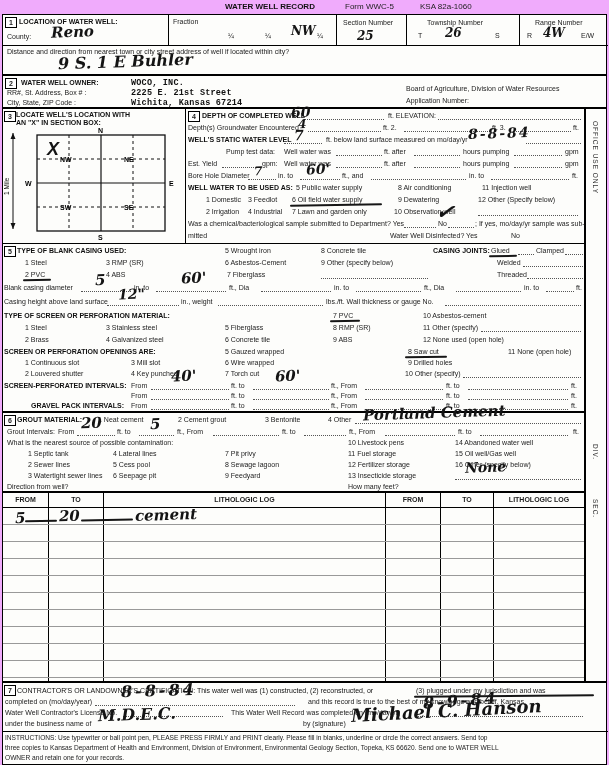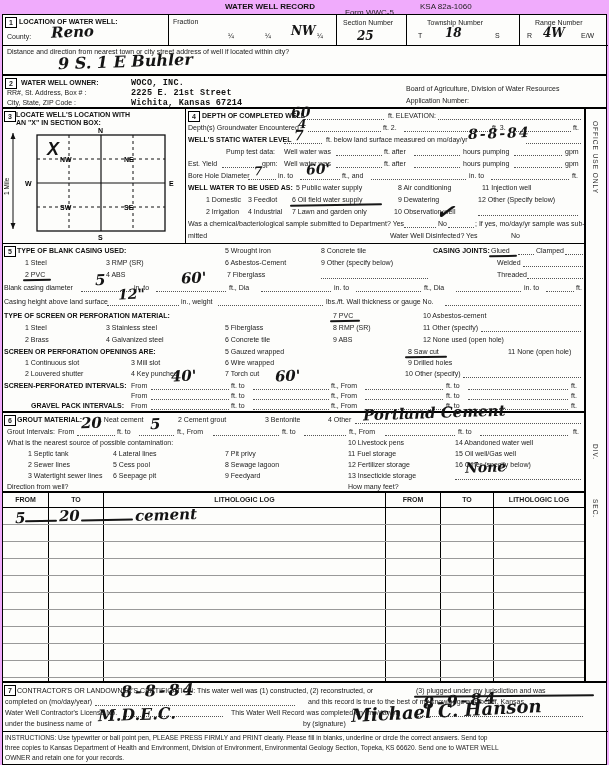--- a/index.html
+++ b/index.html
@@ -21,21 +21,21 @@
   .thcell{border-right:1px solid #000;box-sizing:border-box;font-size:7px;font-weight:bold;text-align:center;line-height:13px;}
   .vert{position:absolute;writing-mode:vertical-rl;font-size:6.5px;letter-spacing:1px;color:#333;white-space:nowrap;}
   svg text{font-family:"Liberation Sans",sans-serif;}
 </style>
 </head>
 <body>
 
 <div id="page">
 
   <span class="pb" style="left:225px;top:3px;font-size:8px">WATER WELL RECORD</span>
-  <span class="p" style="left:345px;top:9px;font-size:8px">Form WWC-5</span>
+  <span class="p" style="left:345px;top:3px;font-size:8px">Form WWC-5</span>
   <span class="p" style="left:420px;top:3px;font-size:8px">KSA 82a-1060</span>
 
   <div class="sec" style="left:2px;top:14px;width:605px;height:61px;">
     <div class="vline" style="left:165px;top:0;height:30px"></div>
     <div class="vline" style="left:333px;top:0;height:30px"></div>
     <div class="vline" style="left:403px;top:0;height:30px"></div>
     <div class="vline" style="left:516px;top:0;height:30px"></div>
     <div class="hline" style="left:0;top:30px;width:605px"></div>
     <span class="nb" style="left:2px;top:2px">1</span>
     <span class="pb" style="left:16px;top:3px">LOCATION OF WATER WELL:</span>
@@ -43,21 +43,21 @@
     <span class="hw" style="left:48px;top:11px;font-size:15px">Reno</span>
     <span class="p" style="left:170px;top:3px">Fraction</span>
     <span class="p" style="left:225px;top:17px">¼</span>
     <span class="p" style="left:262px;top:17px">¼</span>
     <span class="hw" style="left:288px;top:10px;transform:none">NW</span>
     <span class="p" style="left:314px;top:17px">¼</span>
     <span class="p" style="left:340px;top:4px">Section Number</span>
     <span class="hw" style="left:354px;top:15px;transform:none">25</span>
     <span class="p" style="left:424px;top:4px">Township Number</span>
     <span class="p" style="left:415px;top:17px">T</span>
-    <span class="hw" style="left:442px;top:12px;transform:none">18</span>
+    <span class="hw" style="left:442px;top:12px;transform:none">26</span>
     <span class="p" style="left:492px;top:17px">S</span>
     <span class="p" style="left:532px;top:4px">Range Number</span>
     <span class="p" style="left:524px;top:17px">R</span>
     <span class="hw" style="left:540px;top:12px;transform:none">4W</span>
     <span class="p" style="left:578px;top:17px">E/W</span>
     <span class="p" style="left:4px;top:33px">Distance and direction from nearest town or city street address of well if located within city?</span>
     <span class="hw" style="left:55px;top:41px;font-size:16px">9 S.   1 E    Buhler</span>
   </div>
 
   <div class="sec" style="left:2px;top:75px;width:605px;height:33px;">

